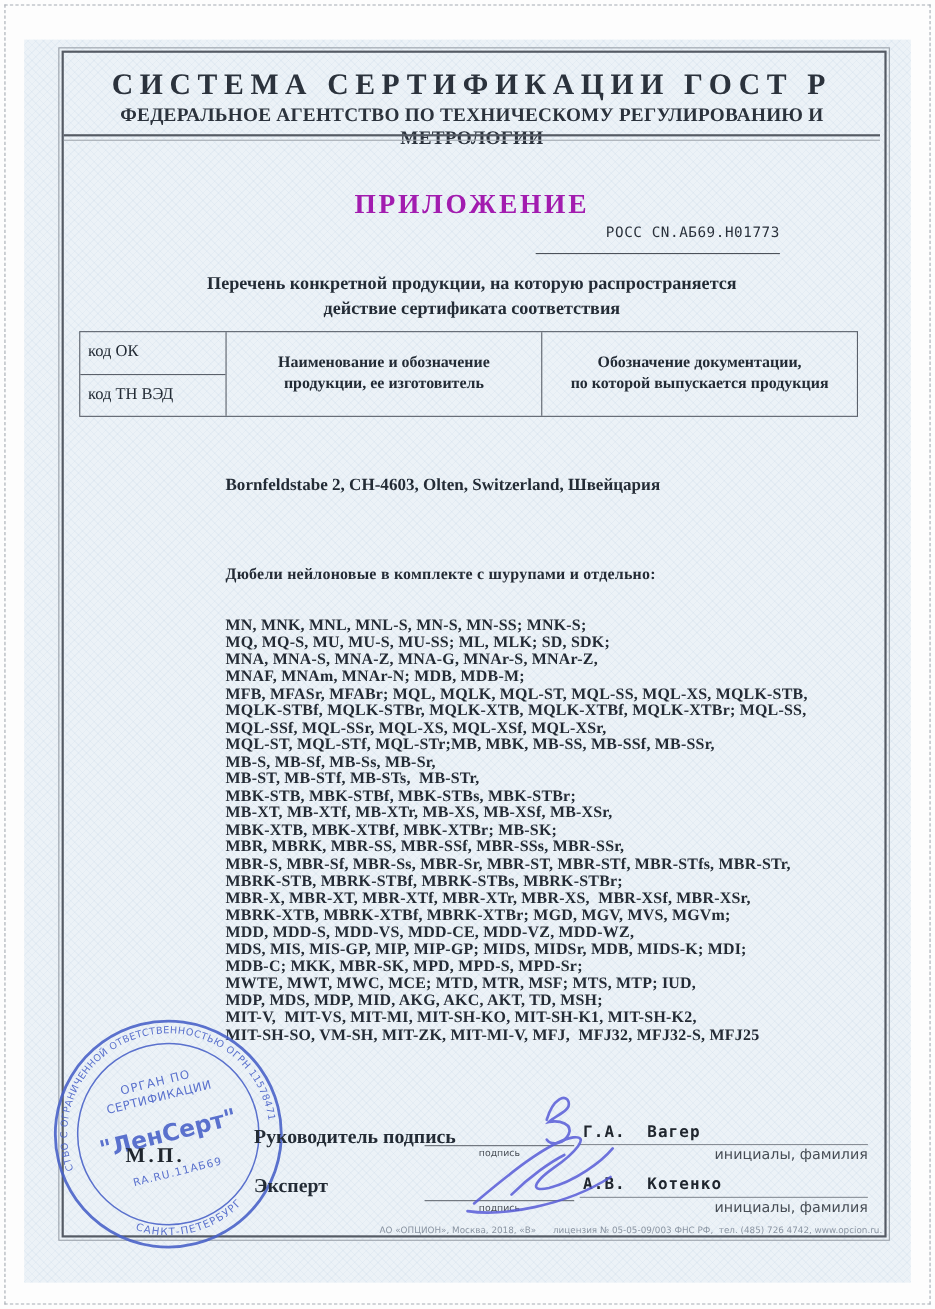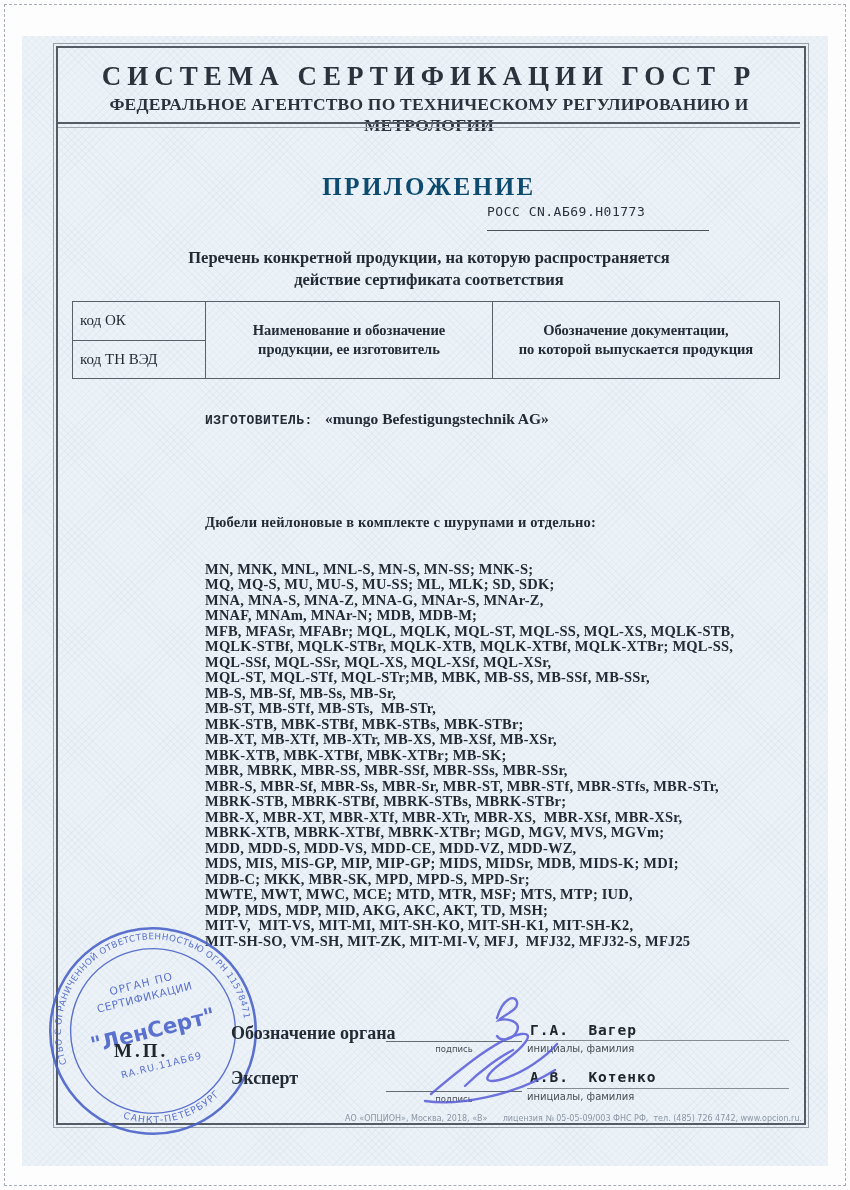--- a/index.html
+++ b/index.html
@@ -25,24 +25,24 @@
 
   .h1 { left:56px; top:61px; width:746px; font-size:27px; font-weight:bold; letter-spacing:6px; color:#2b323c; }
   .h2 { left:56px; top:94px; width:746px; font-size:17.5px; font-weight:bold; letter-spacing:0.2px; color:#2b323c; }
   .header-bottom { left:58px; top:122px; width:742px; border-top:2px solid #555b64; }
   .header-thin   { left:58px; top:127px; width:742px; border-top:1px solid #a2a8b0; }
 
   .docnum { left:598px; top:140px; white-space:nowrap; }
   .docnum .no-sign { font-size:23px; color:#39404a; margin-right:10px; }
   .docnum .no-value { font-family:"DejaVu Sans Mono", monospace; font-size:27px; letter-spacing:2px; color:#d54a42; }
 
-  .title { left:56px; top:173px; width:746px; font-size:25px; font-weight:bold; letter-spacing:2.5px; color:#0c4a6e; }
+  .title { left:56px; top:173px; width:746px; font-size:25px; font-weight:bold; letter-spacing:2.5px; color:#a21caf; }
 
   .cert-label { left:258px; top:212px; font-size:17.5px; font-weight:600; }
-  .cert-value { left:487px; top:204px; width:222px; text-align:left;
+  .cert-value { left:487px; top:204px; width:222px; text-align:right;
                 font-family:"DejaVu Sans Mono", monospace; font-size:13px; letter-spacing:0.5px; color:#2a313b; }
   .cert-line  { left:487px; top:230px; width:222px; border-top:1.4px solid #4c525a; }
 
   .sub1 { left:56px; top:248px; width:746px; font-size:16.5px; font-weight:bold; }
   .sub2 { left:56px; top:270px; width:746px; font-size:16.5px; font-weight:bold; }
 
   .table { left:72px; top:301px; width:706px; height:76px; border:1.5px solid #5a606a; display:flex; }
   .tcol1 { width:132px; border-right:1.2px solid #5a606a; display:flex; flex-direction:column; }
   .tcol1 .cell { flex:1; display:flex; align-items:center; padding:2px 7px; font-size:15px; }
   .tcol1 .cell.first { border-bottom:1px solid #5a606a; }
@@ -67,21 +67,21 @@
   .sig-line1  { left:386px; top:1041px; width:136px; border-top:1.2px solid #666c74; }
   .sig-line2  { left:386px; top:1091px; width:136px; border-top:1.2px solid #666c74; }
   .sig-cap    { width:136px; text-align:center; font-family:"DejaVu Sans", sans-serif; font-size:8.5px; color:#474d55; }
   .sig-cap1   { left:386px; top:1044px; }
   .sig-cap2   { left:386px; top:1094px; }
   .name-val   { font-family:"DejaVu Sans Mono", monospace; font-size:14.5px; font-weight:bold; letter-spacing:1px; color:#20262e; white-space:pre; }
   .name1 { left:530px; top:1022px; }
   .name2 { left:530px; top:1069px; }
   .name-line1 { left:527px; top:1040px; width:262px; border-top:1px solid #878d95; }
   .name-line2 { left:527px; top:1088px; width:262px; border-top:1px solid #878d95; }
-  .name-cap   { width:262px; padding-right:20px; font-family:"DejaVu Sans", sans-serif; font-size:10px; color:#474d55; }
+  .name-cap   { width:262px; text-align:right; padding-right:20px; font-family:"DejaVu Sans", sans-serif; font-size:13px; color:#474d55; }
   .name-cap1  { left:527px; top:1043px; }
   .name-cap2  { left:527px; top:1091px; }
 
   .sigs { left:405px; top:986px; width:195px; height:130px; z-index:7; }
 
   .footer { left:56px; top:1114px; width:746px; text-align:right;
             font-family:"DejaVu Sans", sans-serif; font-size:8px; color:#8b95a2; white-space:pre; }
 </style>
 </head>
 <body>
@@ -117,24 +117,21 @@
       </div>
     </div>
     <div class="tcol3">
       <div class="thead">
         <div>Обозначение документации,</div>
         <div>по которой выпускается продукция</div>
       </div>
     </div>
   </div>
 
-  <div class="abs manu1">
-    <span class="manu-label">ИЗГОТОВИТЕЛЬ:</span>
-    <span class="manu-name">«mungo Befestigungstechnik AG»</span>
-  </div>
+  <div class="abs manu2">Bornfeldstabe 2, CH-4603, Olten, Switzerland, Швейцария</div>
 
   <div class="abs products">
     <div>Дюбели нейлоновые в комплекте с шурупами и отдельно:</div>
     <div><div>MN, MNK, MNL, MNL-S, MN-S, MN-SS; MNK-S;</div><div>MQ, MQ-S, MU, MU-S, MU-SS; ML, MLK; SD, SDK;</div><div>MNA, MNA-S, MNA-Z, MNA-G, MNAr-S, MNAr-Z,</div><div>MNAF, MNAm, MNAr-N; MDB, MDB-M;</div><div>MFB, MFASr, MFABr; MQL, MQLK, MQL-ST, MQL-SS, MQL-XS, MQLK-STB,</div><div>MQLK-STBf, MQLK-STBr, MQLK-XTB, MQLK-XTBf, MQLK-XTBr; MQL-SS,</div><div>MQL-SSf, MQL-SSr, MQL-XS, MQL-XSf, MQL-XSr,</div><div>MQL-ST, MQL-STf, MQL-STr;MB, MBK, MB-SS, MB-SSf, MB-SSr,</div><div>MB-S, MB-Sf, MB-Ss, MB-Sr,</div><div>MB-ST, MB-STf, MB-STs,  MB-STr,</div><div>MBK-STB, MBK-STBf, MBK-STBs, MBK-STBr;</div><div>MB-XT, MB-XTf, MB-XTr, MB-XS, MB-XSf, MB-XSr,</div><div>MBK-XTB, MBK-XTBf, MBK-XTBr; MB-SK;</div><div>MBR, MBRK, MBR-SS, MBR-SSf, MBR-SSs, MBR-SSr,</div><div>MBR-S, MBR-Sf, MBR-Ss, MBR-Sr, MBR-ST, MBR-STf, MBR-STfs, MBR-STr,</div><div>MBRK-STB, MBRK-STBf, MBRK-STBs, MBRK-STBr;</div><div>MBR-X, MBR-XT, MBR-XTf, MBR-XTr, MBR-XS,  MBR-XSf, MBR-XSr,</div><div>MBRK-XTB, MBRK-XTBf, MBRK-XTBr; MGD, MGV, MVS, MGVm;</div><div>MDD, MDD-S, MDD-VS, MDD-CE, MDD-VZ, MDD-WZ,</div><div>MDS, MIS, MIS-GP, MIP, MIP-GP; MIDS, MIDSr, MDB, MIDS-K; MDI;</div><div>MDB-C; MKK, MBR-SK, MPD, MPD-S, MPD-Sr;</div><div>MWTE, MWT, MWC, MCE; MTD, MTR, MSF; MTS, MTP; IUD,</div><div>MDP, MDS, MDP, MID, AKG, AKC, AKT, TD, MSH;</div><div>MIT-V,  MIT-VS, MIT-MI, MIT-SH-KO, MIT-SH-K1, MIT-SH-K2,</div><div>MIT-SH-SO, VM-SH, MIT-ZK, MIT-MI-V, MFJ,  MFJ32, MFJ32-S, MFJ25</div></div>
   </div>
 
   <svg class="abs stamp" viewBox="0 0 200 200">
     <circle cx="100" cy="100" r="96" fill="none" stroke="#4760c8" stroke-width="2.4"></circle>
     <circle cx="100" cy="100" r="77" fill="none" stroke="#4760c8" stroke-width="1.3"></circle>
     <defs>
@@ -148,21 +145,21 @@
       <textPath href="#arcBottom" startOffset="50%">★ САНКТ-ПЕТЕРБУРГ ★</textPath>
     </text>
     <text x="100" y="58" font-size="10" letter-spacing="1" text-anchor="middle">ОРГАН ПО</text>
     <text x="100" y="71" font-size="10" letter-spacing="0.5" text-anchor="middle">СЕРТИФИКАЦИИ</text>
     <text x="100" y="106" font-size="20" font-weight="bold" text-anchor="middle">"ЛенСерт"</text>
     <text x="100" y="136" font-size="9" letter-spacing="1" text-anchor="middle">RA.RU.11АБ69</text>
   </svg>
 
   <div class="abs mp">М.П.</div>
 
-  <div class="abs role1">Обозначение органа</div>
+  <div class="abs role1">Руководитель подпись</div>
   <div class="abs sig-line1"></div>
   <div class="abs sig-cap sig-cap1">подпись</div>
   <div class="abs name-val name1">Г.А.  Вагер</div>
   <div class="abs name-line1"></div>
   <div class="abs name-cap name-cap1">инициалы, фамилия</div>
 
   <div class="abs role2">Эксперт</div>
   <div class="abs sig-line2"></div>
   <div class="abs sig-cap sig-cap2">подпись</div>
   <div class="abs name-val name2">А.В.  Котенко</div>

